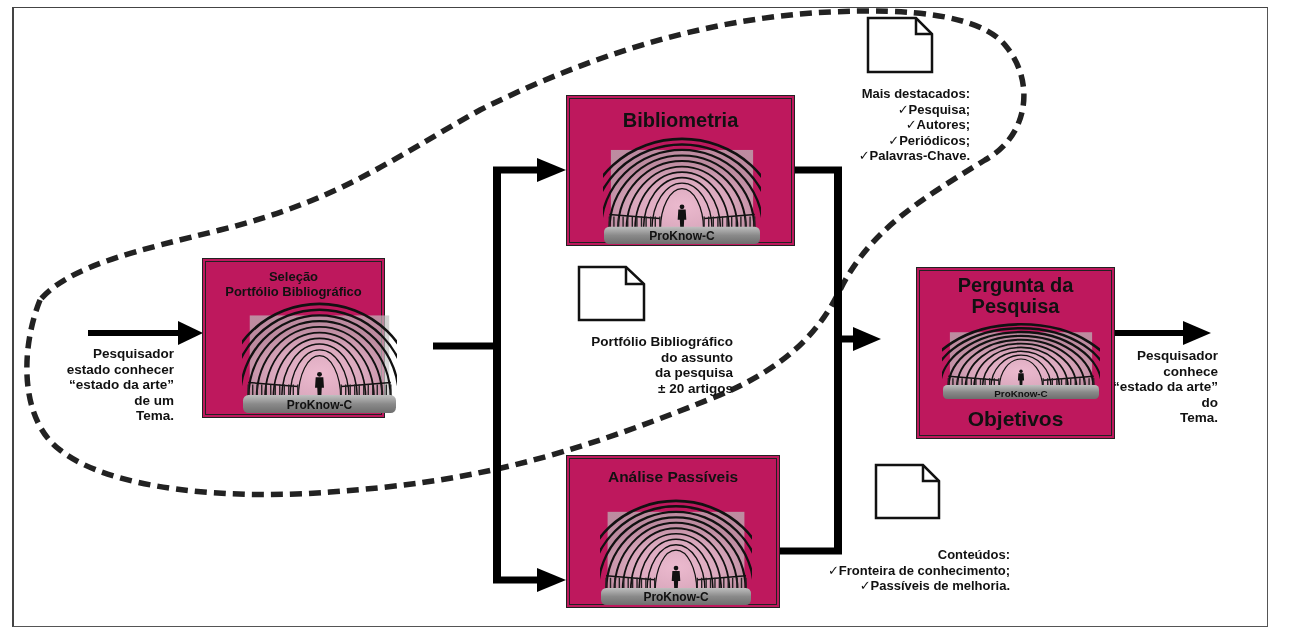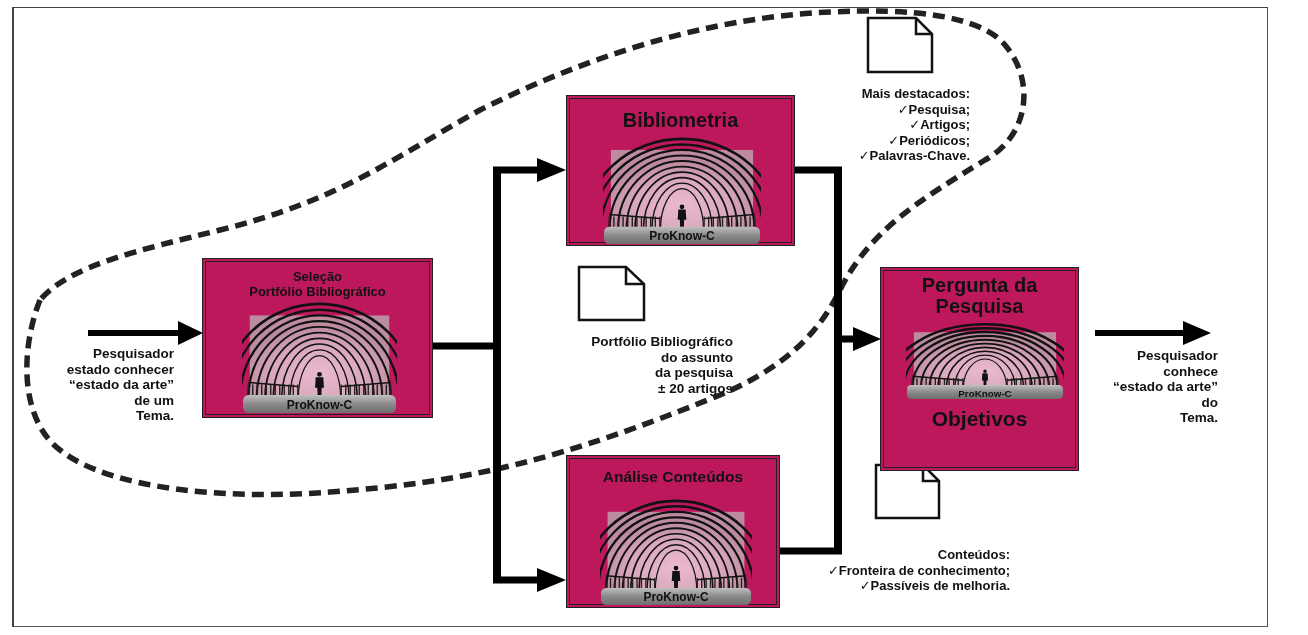--- a/index.html
+++ b/index.html
@@ -64,21 +64,21 @@
   </svg>
 
   <div class="txt" style="left:48px; top:346px; width:126px;">
     <div>Pesquisador</div>
     <div>estado conhecer</div>
     <div>“estado da arte”</div>
     <div>de um</div>
     <div>Tema.</div>
   </div>
 
-  <div class="box" style="left:202px; top:258px; width:231px; height:160px;">
+  <div class="box" style="left:202px; top:258px; width:183px; height:160px;">
     <div class="title" style="top:7px; font-size:13px; line-height:15px; font-weight:bold;">
       <div>Seleção</div>
       <div>Portfólio Bibliográfico</div>
     </div>
     <div class="tunnel" style="left:36px; top:40px; width:155px; height:112px;"><svg width="155" height="112">
           <defs>
             <radialGradient id="glow1" cx="50%" cy="70%" r="55%">
        <stop offset="0%" stop-color="#ffffff"></stop>
               <stop offset="60%" stop-color="#e6e6e6"></stop>
               <stop offset="100%" stop-color="#bdbdbd"></stop>
@@ -200,21 +200,21 @@
               <circle cx="79" cy="69.76799999999999" r="2.3760000000000003" fill="#111"></circle>
      <path d="M 75.328 72.576 L 82.672 72.576 L 83.32 82.728 L 81.16 82.728 L 80.728 92.01599999999999 L 77.272 92.01599999999999 L 76.84 82.728 L 74.68 82.728 Z" fill="#111"></path>
             </g>
             <rect x="1" y="89.72" width="156" height="17.28" rx="5.184" fill="url(#badge2)"></rect>
             <text x="79" y="102.86" text-anchor="middle" font-family="&quot;Liberation Sans&quot;, sans-serif" font-weight="bold" font-size="12" fill="#111">ProKnow-C</text>
           </g>
         </svg></div>
   </div>
 
   <div class="box" style="left:566px; top:455px; width:214px; height:153px;">
-    <div class="title" style="top:9px; font-size:15.5px; line-height:18px;">Análise Conteúdos</div>
+    <div class="title" style="top:9px; font-size:15.5px; line-height:18px;">Análise Passíveis</div>
     <div class="tunnel" style="left:30px; top:40px; width:152px; height:107px;"><svg width="152" height="107">
           <defs>
             <radialGradient id="glow3" cx="50%" cy="70%" r="55%">
        <stop offset="0%" stop-color="#ffffff"></stop>
               <stop offset="60%" stop-color="#e6e6e6"></stop>
               <stop offset="100%" stop-color="#bdbdbd"></stop>
      </radialGradient>
      <linearGradient id="badge3" x1="0" y1="0" x2="0" y2="1">
        <stop offset="0%" stop-color="#bfbfbf"></stop>
               <stop offset="50%" stop-color="#8a8a8a"></stop>
@@ -265,21 +265,21 @@
             <g>
               <circle cx="76" cy="69.122" r="2.354" fill="#111"></circle>
      <path d="M 72.362 71.904 L 79.638 71.904 L 80.28 81.962 L 78.14 81.962 L 77.712 91.164 L 74.288 91.164 L 73.86 81.962 L 71.72 81.962 Z" fill="#111"></path>
             </g>
             <rect x="1" y="88.88" width="150" height="17.12" rx="5.136" fill="url(#badge3)"></rect>
             <text x="76" y="101.94" text-anchor="middle" font-family="&quot;Liberation Sans&quot;, sans-serif" font-weight="bold" font-size="11.984" fill="#111">ProKnow-C</text>
           </g>
         </svg></div>
   </div>
 
-  <div class="box" style="left:880px; top:267px; width:199px; height:204px;">
+  <div class="box" style="left:916px; top:267px; width:199px; height:172px;">
     <div class="title" style="top:4px; font-size:20px; line-height:21px;">
       <div>Pergunta da</div>
       <div>Pesquisa</div>
     </div>
     <div class="tunnel" style="left:22px; top:52px; width:158px; height:77px;"><svg width="158" height="77">
           <defs>
             <radialGradient id="glow4" cx="50%" cy="70%" r="55%">
        <stop offset="0%" stop-color="#ffffff"></stop>
               <stop offset="60%" stop-color="#e6e6e6"></stop>
               <stop offset="100%" stop-color="#bdbdbd"></stop>
@@ -338,21 +338,21 @@
             <rect x="1" y="62" width="156" height="14" rx="4.2" fill="url(#badge4)"></rect>
             <text x="79" y="73.5" text-anchor="middle" font-family="&quot;Liberation Sans&quot;, sans-serif" font-weight="bold" font-size="9.799999999999999" fill="#111">ProKnow-C</text>
           </g>
         </svg></div>
     <div class="title" style="top:136px; font-size:21px; line-height:24px;">Objetivos</div>
   </div>
 
   <div class="txt" style="left:840px; top:86px; width:130px; font-size:13px; line-height:15.5px;">
     <div>Mais destacados:</div>
     <div><span style="font-weight:normal;">✓</span><span>Pesquisa;</span></div>
-    <div><span style="font-weight:normal;">✓</span><span>Artigos;</span></div>
+    <div><span style="font-weight:normal;">✓</span><span>Autores;</span></div>
     <div><span style="font-weight:normal;">✓</span><span>Periódicos;</span></div>
     <div><span style="font-weight:normal;">✓</span><span>Palavras-Chave.</span></div>
   </div>
 
   <div class="txt" style="left:513px; top:334px; width:220px; font-size:13.5px; line-height:15.5px;">
     <div>Portfólio Bibliográfico</div>
     <div>do assunto</div>
     <div>da pesquisa</div>
     <div>± 20 artigos</div>
   </div>

